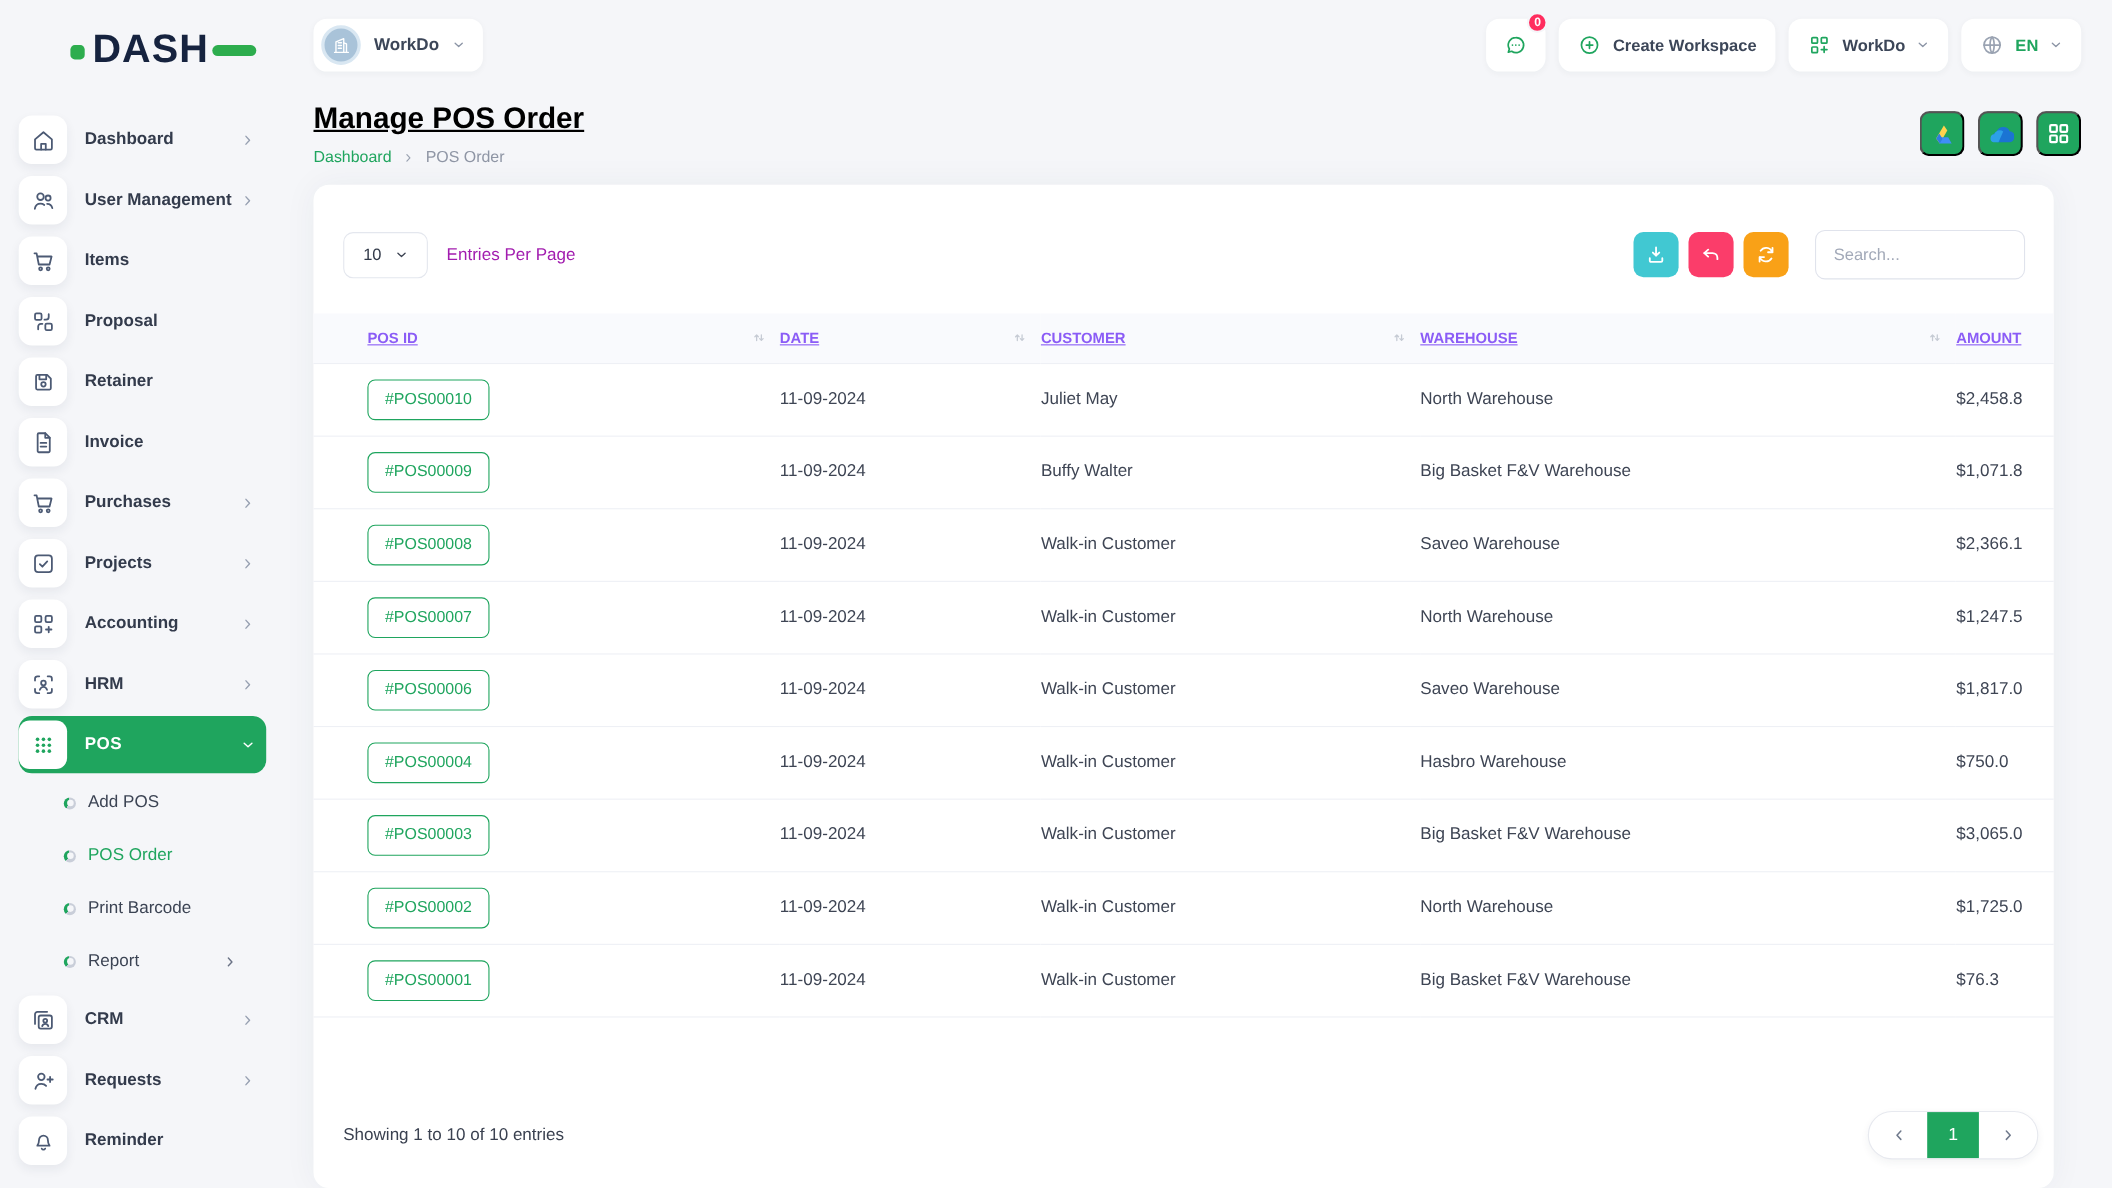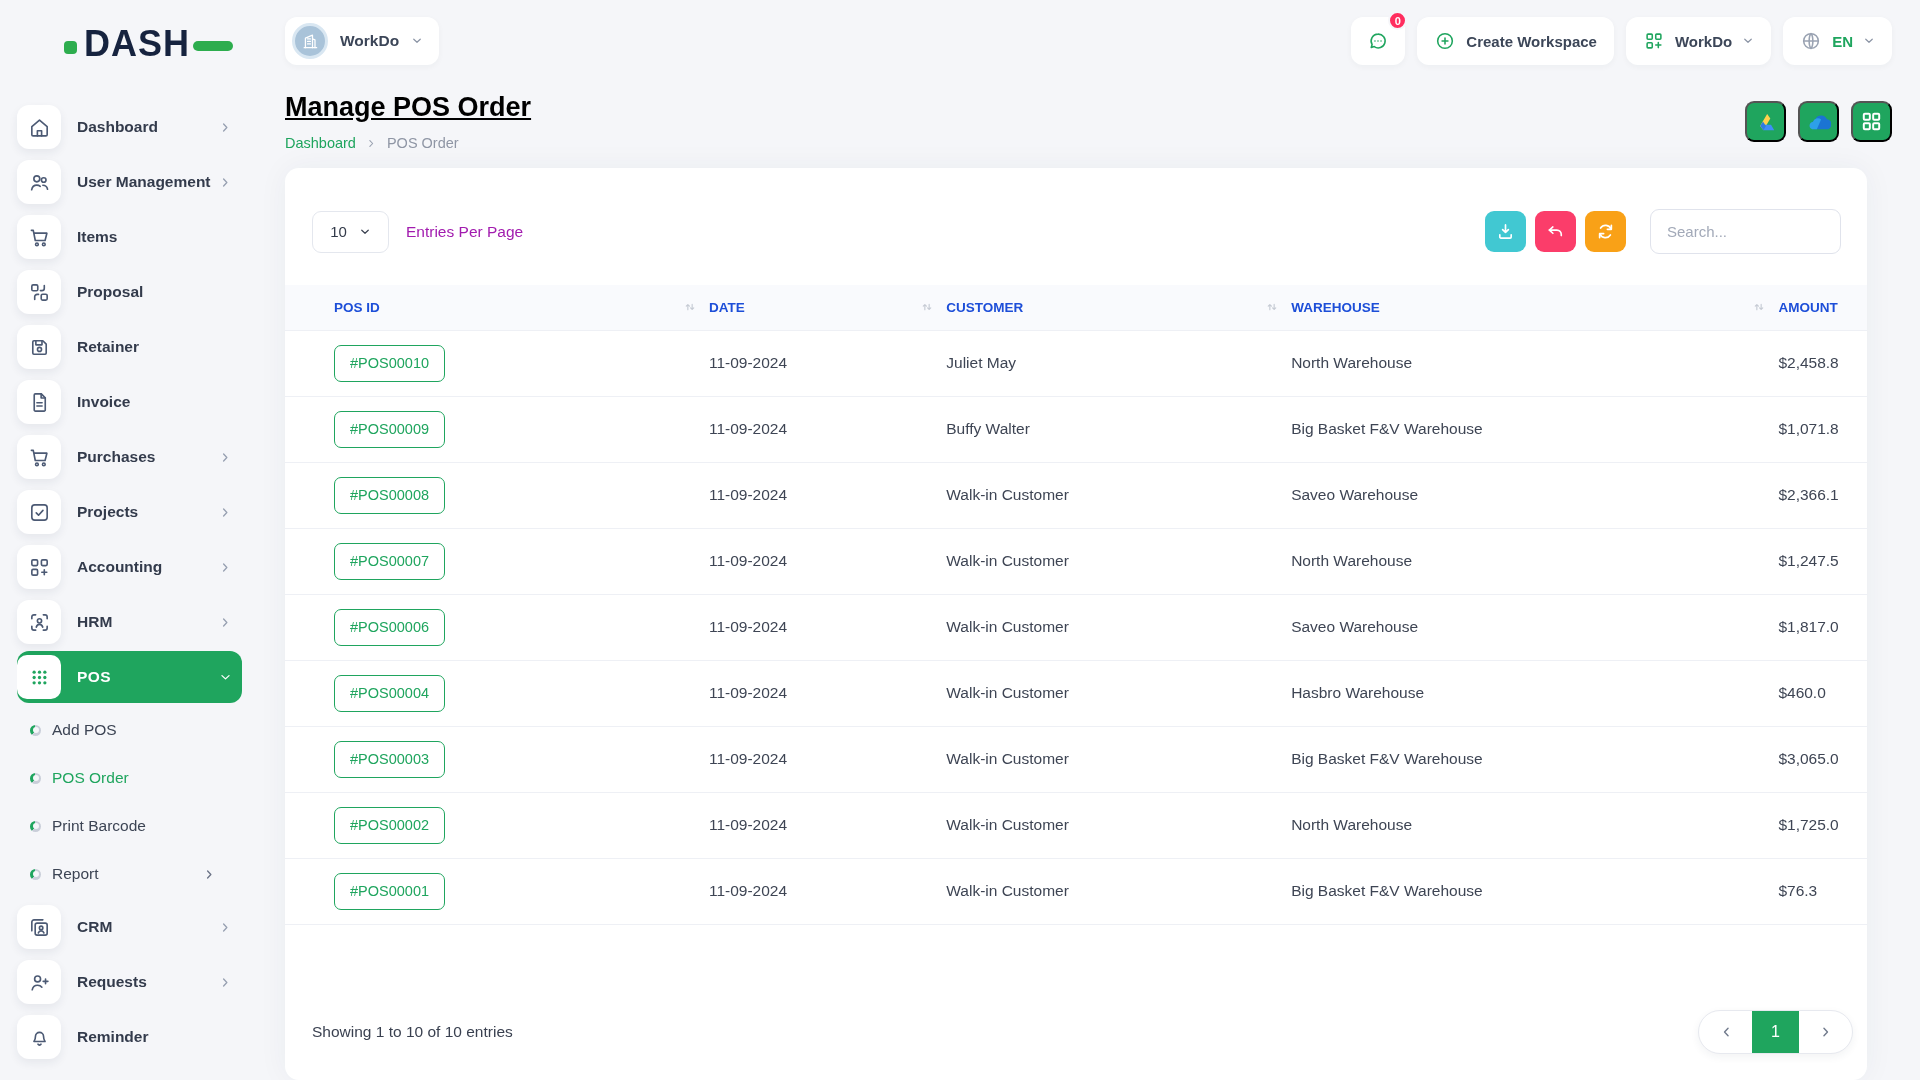--- a/index.html
+++ b/index.html
@@ -27,21 +27,21 @@
              box-shadow:0 4px 10px rgba(35,46,70,.07); display:flex; align-items:center; justify-content:center;
              color:#4c5a74; margin-right:16px; }
   .side-ic .icn { width:23px; height:23px; }
   .side-label { flex:1; font-size:15.5px; font-weight:600; color:#333b4c; }
   .side-chev { width:13px; height:13px; color:#97a0b1; margin-right:10px; }
   .side-item.active { background:var(--accent); }
   .side-item.active .side-ic { box-shadow:none; border-radius:10px; color:var(--accent); }
   .side-item.active .side-label { color:#fff; font-weight:700; letter-spacing:.4px; }
   .side-item.active .side-chev { color:#fff; }
 
-  .sub-item { display:flex; align-items:center; height:48px; padding-left:30px; cursor:pointer; }
+  .sub-item { display:flex; align-items:center; height:48px; padding-left:58px; cursor:pointer; }
   .bullet { width:11px; height:11px; border-radius:50%; flex:none;
             background:conic-gradient(from 220deg, var(--accent) 0 130deg, #c9ced9 130deg 360deg);
             position:relative; margin-right:11px; }
   .bullet::after { content:""; position:absolute; inset:2.5px; border-radius:50%; background:#f5f6f9; }
   .sub-label { font-size:15.5px; font-weight:500; color:#3c4454; }
   .sub-item.active .sub-label { color:var(--accent); }
   .sub-chev { width:13px; height:13px; color:#6b7386; margin-left:auto; margin-right:42px; }
 
   
   .main { flex:1; display:flex; flex-direction:column; min-width:0; }
@@ -94,21 +94,21 @@
   .abtn.download { background:var(--cyan); }
   .abtn.reset    { background:var(--pink); }
   .abtn.refresh  { background:var(--orange); }
   .search { width:191px; height:45px; border:1px solid #e0e3ec; border-radius:9px; margin-left:15px;
             padding:0 16px; font-size:15px; color:#3c4454; outline:none; background:#fff; }
   .search::placeholder { color:#a2a9b8; }
 
   table { width:100%; border-collapse:collapse; margin-top:31px; table-layout:fixed; }
   col.c1{width:26.8%} col.c2{width:15%} col.c3{width:21.8%} col.c4{width:30.8%} col.c5{width:5.6%}
   thead th { height:45px; background:#f9fafd; border-bottom:1px solid #eef0f5;
-             font-size:13.5px; font-weight:700; color:#1d4ed8; text-align:right; }
+             font-size:13.5px; font-weight:700; color:#8b5cf6; text-align:right;text-decoration:underline; }
   .th-in { display:flex; align-items:center; justify-content:space-between; padding-right:12px; }
   th:first-child .th-in { padding-left:49px; }
   .sort-ic { width:14px; height:14px; color:#c6cbd4; cursor:pointer; flex:none; }
   tbody td { height:66px; border-bottom:1px solid #eef0f5; font-size:15.5px; color:#3e4554; }
   tbody td:first-child { padding-left:49px; }
   .pos-badge { display:inline-flex; align-items:center; justify-content:center; height:37px; padding:0 15px;
                border:1px solid var(--accent); color:var(--accent); border-radius:7px; font-size:14.5px;
                background:#fff; cursor:pointer; }
 
   .card-footer { display:flex; align-items:center; justify-content:space-between;
@@ -629,21 +629,21 @@
               <td>11-09-2024</td>
               <td>Walk-in Customer</td>
               <td>Saveo Warehouse</td>
               <td>$1,817.0</td>
             </tr>
             <tr>
               <td><span class="pos-badge">#POS00004</span></td>
               <td>11-09-2024</td>
               <td>Walk-in Customer</td>
               <td>Hasbro Warehouse</td>
-              <td>$460.0</td>
+              <td>$750.0</td>
             </tr>
             <tr>
               <td><span class="pos-badge">#POS00003</span></td>
               <td>11-09-2024</td>
               <td>Walk-in Customer</td>
               <td>Big Basket F&amp;V Warehouse</td>
               <td>$3,065.0</td>
             </tr>
             <tr>
               <td><span class="pos-badge">#POS00002</span></td>

